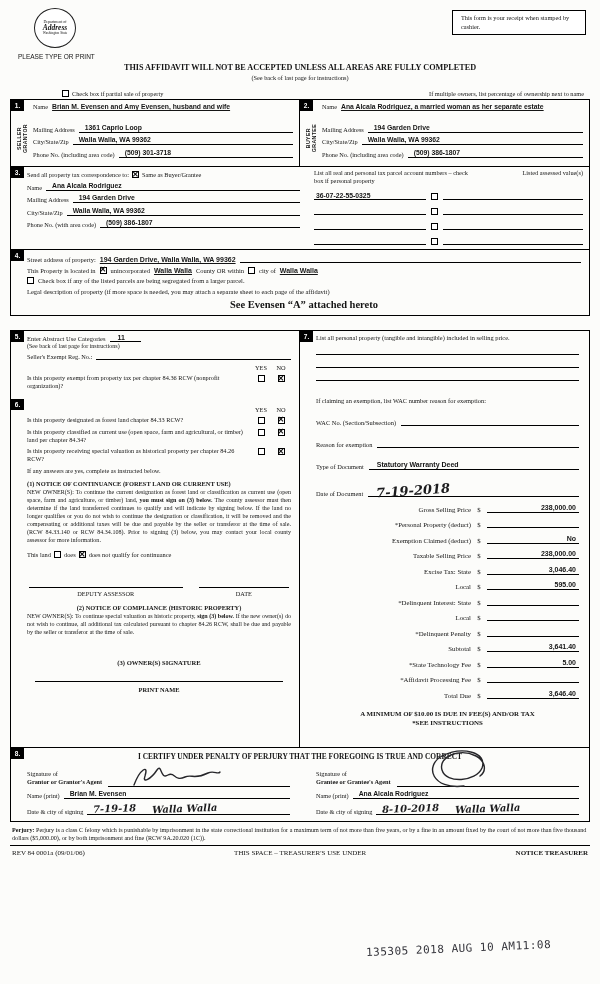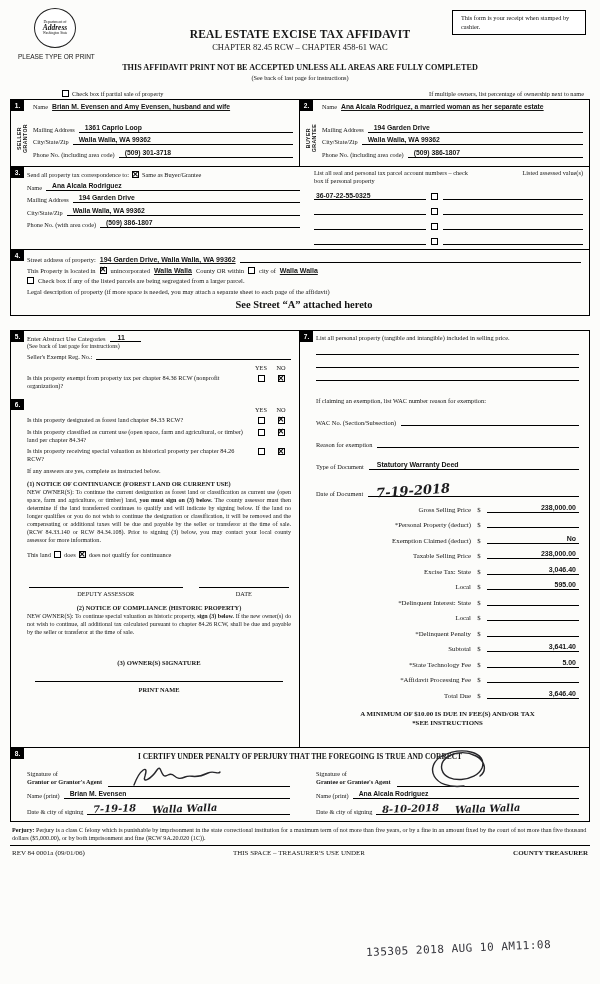--- a/index.html
+++ b/index.html
@@ -124,26 +124,22 @@
 <div class="page">
   <div class="form">
 
     <div class="hdr">
       <div class="logo">
         <span class="logo-dept">Department of</span>
         <span class="logo-rev">Address</span>
         <span class="logo-state">Washington State</span>
       </div>
       <div class="type-print">PLEASE TYPE OR PRINT</div>
-      <div class="title-wrap">
-        <div class="title">REAL ESTATE EXCISE TAX AFFIDAVIT</div>
-        <div class="chapter">CHAPTER 82.45 RCW – CHAPTER 458-61 WAC</div>
-      </div>
       <div class="receipt">This form is your receipt when stamped by cashier.</div>
-      <div class="warn">THIS AFFIDAVIT PRINT NOT BE ACCEPTED UNLESS ALL AREAS ARE FULLY COMPLETED</div>
+      <div class="warn">THIS AFFIDAVIT WILL NOT BE ACCEPTED UNLESS ALL AREAS ARE FULLY COMPLETED</div>
       <div class="warn-sub">(See back of last page for instructions)</div>
     </div>
 
     <div class="partial-row">
       <div class="pr-left">
         <span class="cb"></span>
         <span>Check box if partial sale of property</span>
       </div>
       <div>If multiple owners, list percentage of ownership next to name</div>
     </div>
@@ -261,21 +257,21 @@
         <span>city of</span>
         <span class="val-ul">Walla Walla</span>
       </div>
       <div class="s4row">
         <span class="cb"></span>
         <span>Check box if any of the listed parcels are being segregated from a larger parcel.</span>
       </div>
       <div class="s4row">
           <span>Legal description of property (if more space is needed, you may attach a separate sheet to each page of the affidavit)</span>
         </div>
-      <div class="exhibit">See Street “A” attached hereto</div>
+      <div class="exhibit">See Evensen “A” attached hereto</div>
     </div>
 
     <div class="gap"></div>
 
     <div class="sec567">
       <div class="colL">
         <div class="sec5">
           <div class="badge">5.</div>
           <div class="s5row">
             <span>Enter Abstract Use Categories</span>
@@ -501,19 +497,19 @@
     </div>
 
     <div class="perjury">
       <span class="bold">Perjury:</span>
       <span>Perjury is a class C felony which is punishable by imprisonment in the state correctional institution for a maximum term of not more than five years, or by a fine in an amount fixed by the court of not more than five thousand dollars ($5,000.00), or by both imprisonment and fine (RCW 9A.20.020 (1C)).</span>
     </div>
 
     <div class="footer">
       <span>REV 84 0001a (09/01/06)</span>
       <span>THIS SPACE – TREASURER'S USE UNDER</span>
-      <span class="bold">COUNTY TREASURER</span>
+      <span class="bold">NOTICE TREASURER</span>
     </div>
 
   </div>
 
   <div class="stamp">135305 2018 AUG 10 AM11:08</div>
 </div>
 
 </body></html>

